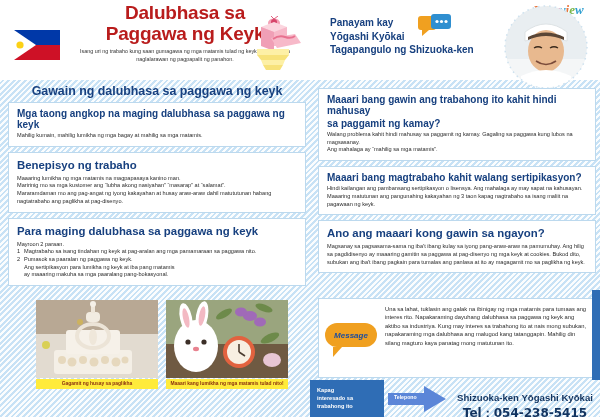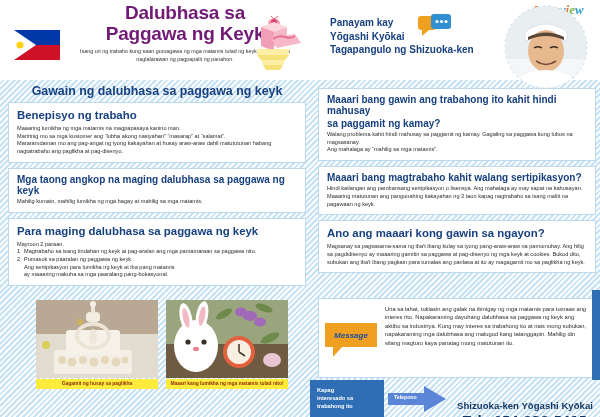--- a/index.html
+++ b/index.html
@@ -19,21 +19,21 @@
   }
   
   .header{
     position:absolute;left:0;top:0;width:600px;height:80px;
     background:#ffffff;
   }
   .title-wrap{
     position:absolute;left:60px;top:2px;width:250px;text-align:center;
   }
   .main-title{
-    color:#701a75;font-size:19px;font-weight:bold;line-height:21px;
+    color:#b91c1c;font-size:19px;font-weight:bold;line-height:21px;
     letter-spacing:-0.2px;
   }
   .subtitle{
     margin-top:4px;color:#333;font-size:5.4px;line-height:7.6px;
     padding:0 18px;
   }
   .ph-flag{
     position:absolute;left:14px;top:30px;width:46px;height:30px;
   }
   .cake-illus{position:absolute;left:243px;top:16px;}
@@ -106,21 +106,21 @@
   }
 
   
   .message-box{
     position:absolute;left:318px;top:298px;width:278px;height:78px;
     background:#ffffff;border:1px solid #bcd9ee;
   }
   .msg-label{
     position:absolute;left:6px;top:24px;width:52px;height:24px;
     background:#f0a020;color:#1f4e9c;font-size:8px;font-weight:bold;
-    font-style:italic;display:flex;align-items:center;justify-content:center;
+    font-style:italic;display:flex;align-items:center;justify-content:center;border-radius:12px;
   }
   .msg-label:after{
     content:"";position:absolute;left:8px;top:24px;
     border-left:9px solid #f0a020;border-bottom:10px solid transparent;
   }
   .msg-text{
     position:absolute;left:66px;top:6px;right:7px;
     color:#2b2b2b;font-size:5.8px;line-height:8.4px;
   }
 
@@ -134,21 +134,21 @@
     padding:6px 0 0 7px;box-sizing:border-box;font-weight:bold;
   }
   .arrow-wrap{position:absolute;left:78px;top:6px;}
   .arrow-label{
     position:absolute;left:84px;top:14px;color:#ffffff;font-size:5.2px;
     font-weight:bold;
   }
   .foot-right{
     position:absolute;left:140px;top:0;width:150px;text-align:center;
   }
-  .org-name{color:#12335f;font-size:9.6px;font-weight:bold;margin-top:20px;}
+  .org-name{color:#12335f;font-size:9.6px;font-weight:bold;margin-top:12px;}
   .tel{color:#12335f;font-size:12px;font-weight:bold;margin-top:2px;
        font-family:"DejaVu Sans", sans-serif;}
   .right-edge{
     position:absolute;left:592px;top:290px;width:8px;height:90px;
     background:#2f6db5;
   }
 </style>
 </head>
 <body>
 
@@ -230,29 +230,29 @@
         </g>
         <circle cx="43" cy="43" r="41" fill="none" stroke="#cfe2ef" stroke-width="1.5" stroke-dasharray="1.6 4"></circle>
       </svg>
     </div>
   </div>
 
   <div class="col-left">
     <div class="band">Gawain ng dalubhasa sa paggawa ng keyk</div>
 
     <div class="card">
+      <h4>Mga taong angkop na maging dalubhasa sa paggawa ng keyk</h4>
+      <p>Mahilig kumain, mahilig lumikha ng mga bagay at mahilig sa mga matamis.</p>
+    </div>
+
+    <div class="card">
       <h3>Benepisyo ng trabaho</h3>
       <p>Maaaring lumikha ng mga matamis na magpapasaya kanino man.</p>
       <p>Maririnig mo sa mga kustomer ang “lubha akong nasiyahan” “masarap” at “salamat”.</p>
       <p>Mararamdaman mo ang pag-angat ng iyong kakayahan at husay araw-araw dahil matututunan habang nagtatrabaho ang paglikha at pag-disenyo.</p>
-    </div>
-
-    <div class="card">
-      <h4>Mga taong angkop na maging dalubhasa sa paggawa ng keyk</h4>
-      <p>Mahilig kumain, mahilig lumikha ng mga bagay at mahilig sa mga matamis.</p>
     </div>
 
     <div class="card">
       <h3>Para maging dalubhasa sa paggawa ng keyk</h3>
       <p>Mayroon 2 paraan.</p>
       <ul class="num-list">
         <li>
           <span class="n">1</span>
           <span>Magtrabaho sa isang tindahan ng keyk at pag-aralan ang mga pamamaraan sa paggawa nito.</span>
         </li>

